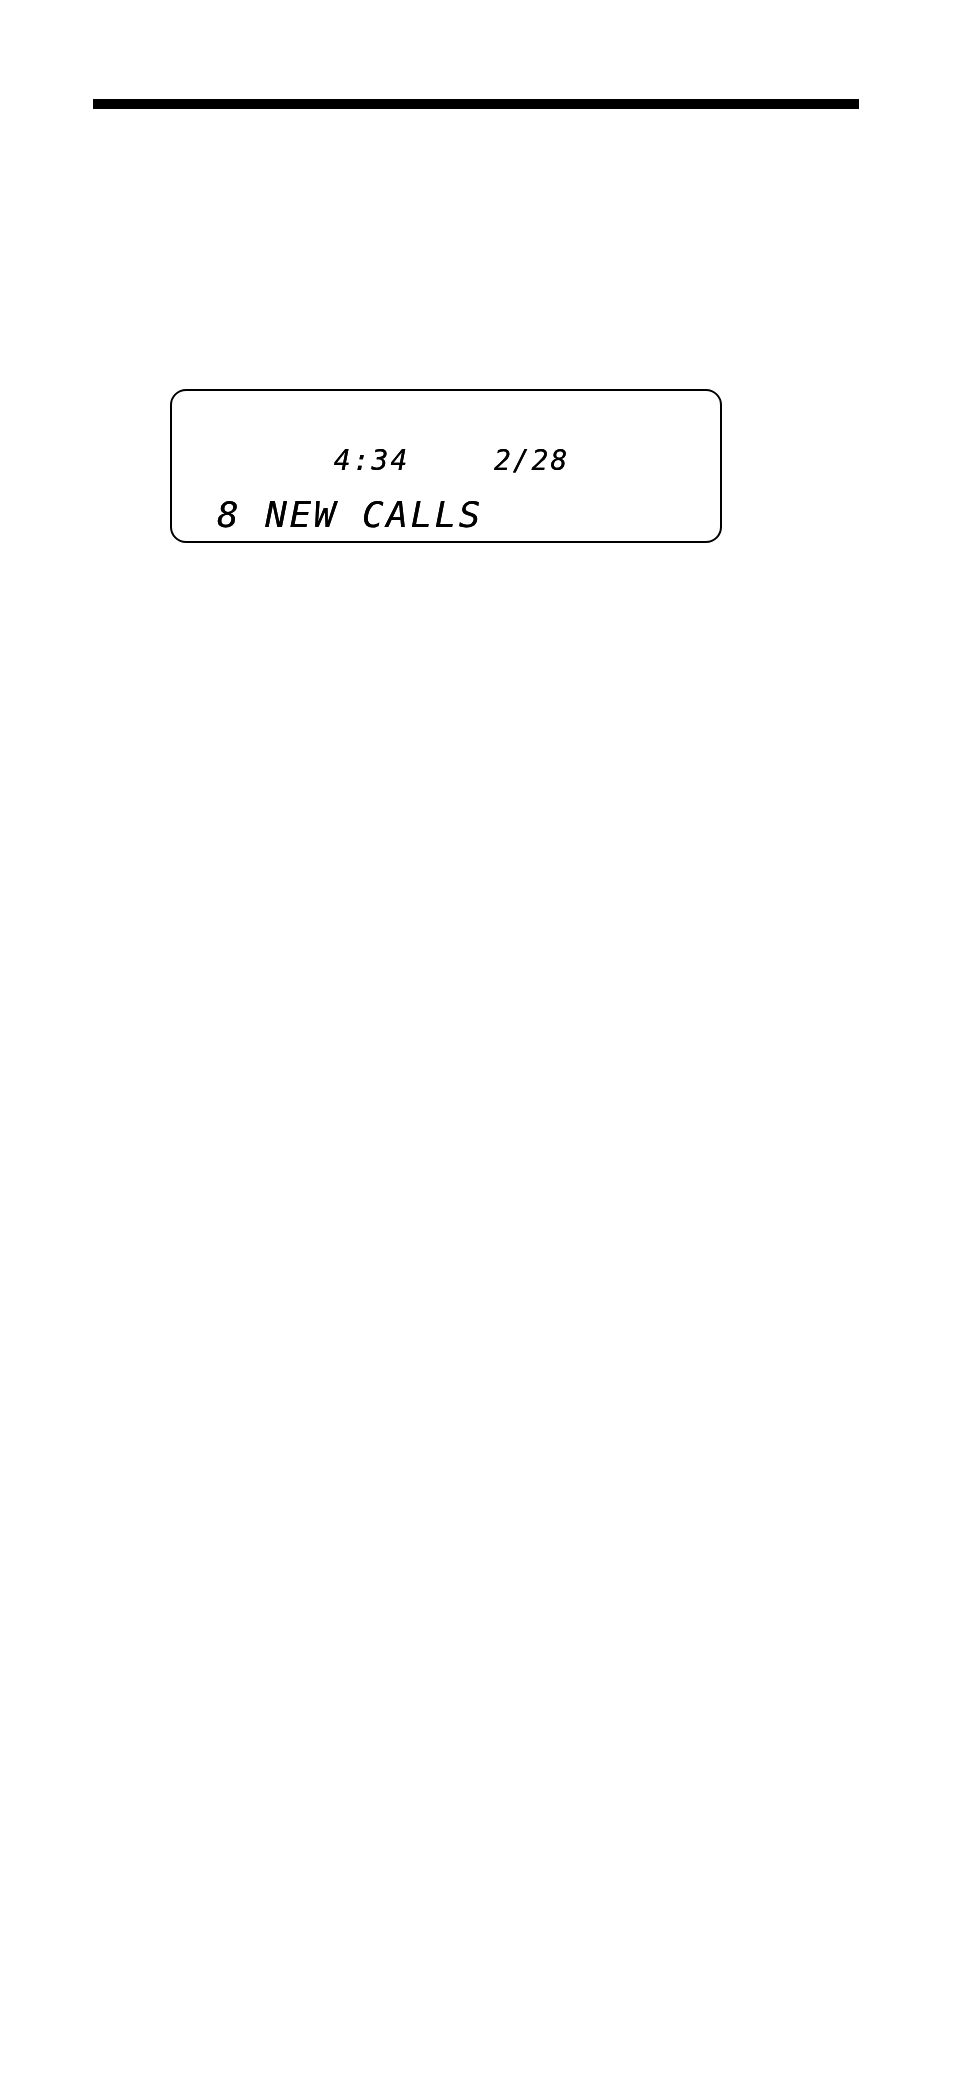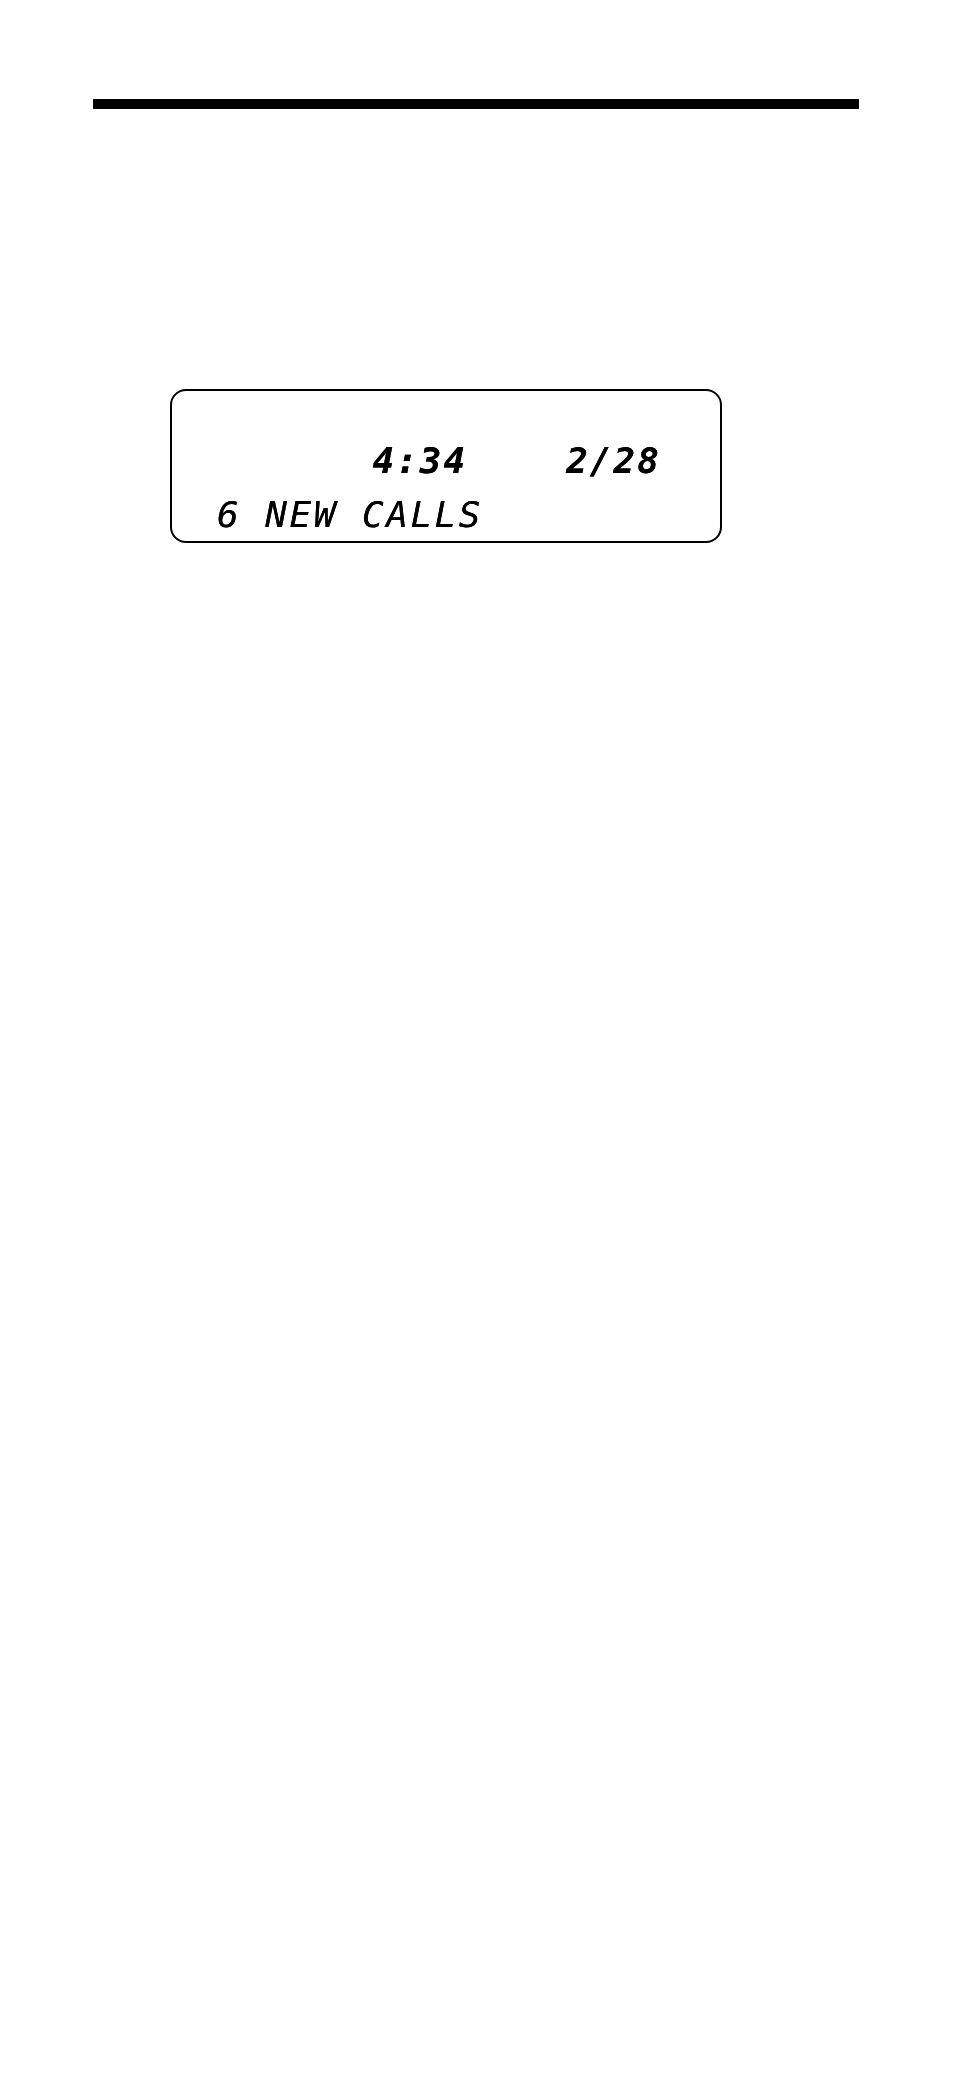--- a/index.html
+++ b/index.html
@@ -32,26 +32,26 @@
       border: 2.5px solid #000;
       border-radius: 16px;
       background: #fff;
     }
     .lcd-inner {
       position: absolute;
       inset: 0;
     }
     .lcd-row1 {
       position: absolute;
-      top: 8px;
+      top: 20px;
       left: 11px;
       font-family: monospace;
       font-style: italic;
-      font-weight: 700;
-      font-size: 36px;
+      font-weight: 400;
+      font-size: 28px;
       letter-spacing: 2px;
       white-space: pre;
     }
     .lcd-row1 .date {
       margin-left: 28px;
     }
     .lcd-row2 {
       position: absolute;
       bottom: 6px;
       left: 45px;
@@ -73,16 +73,16 @@
 <body>
 
 <div class="page">
   <div class="rule"></div>
 
   <div class="lcd">
     <div class="lcd-inner">
       <div class="lcd-row1 dot">
         <span>4:34</span>   <span class="date">2/28</span>
       </div>
-      <div class="lcd-row2 dot">6 NEW CALLS</div>
+      <div class="lcd-row2 dot">8 NEW CALLS</div>
     </div>
   </div>
 </div>
 
 </body></html>

